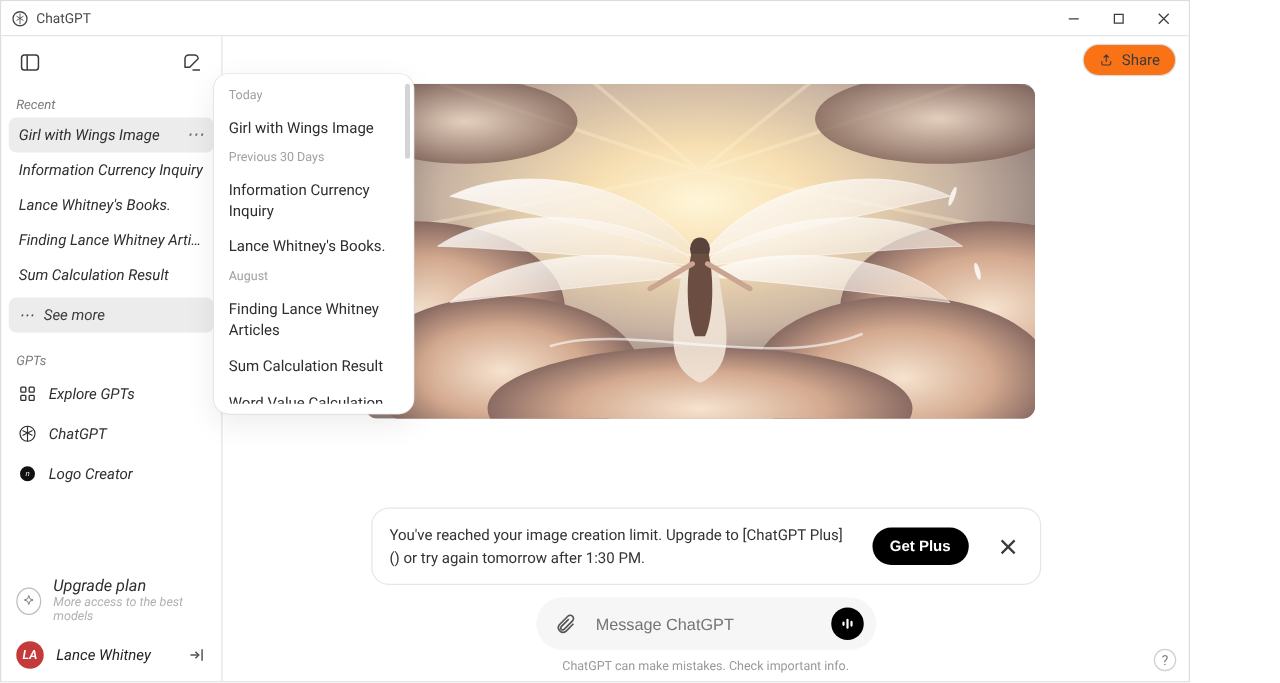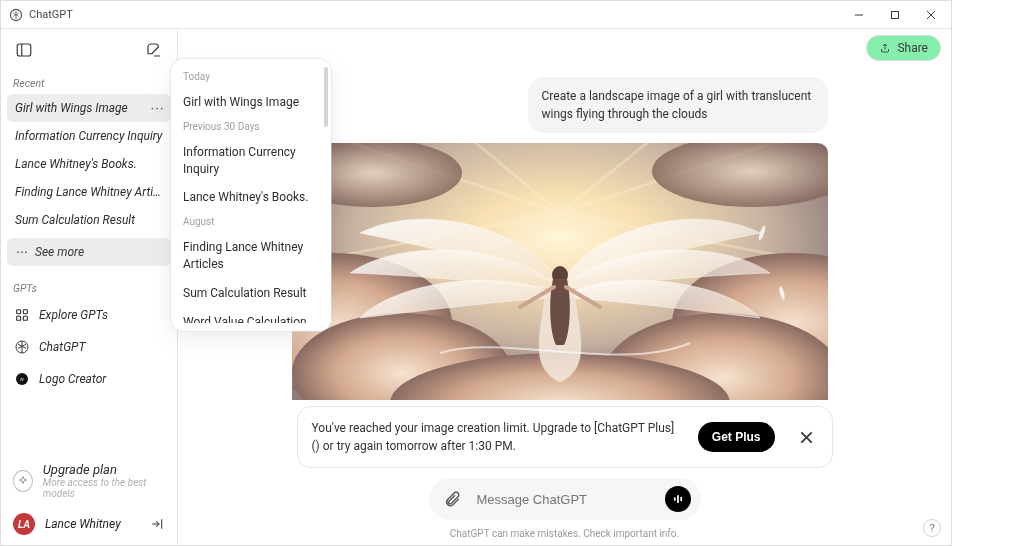--- a/index.html
+++ b/index.html
@@ -41,21 +41,21 @@
   .sb-spacer{flex:1;}
   .sb-upgrade{display:flex;align-items:center;gap:10px;padding:10px 12px 6px;}
   .sb-upgrade .ic{width:22px;height:22px;border-radius:50%;border:1.5px solid #bdbdbd;display:flex;align-items:center;justify-content:center;color:#7a7a7a;}
   .sb-upgrade .title{font-size:13px;color:#2e2e2e;}
   .sb-upgrade .sub{font-size:10px;color:#b0b0b0;}
   .sb-user{display:flex;align-items:center;gap:10px;padding:8px 12px 10px;}
   .avatar{width:22px;height:22px;border-radius:50%;background:var(--accent-red);color:#fff;font-size:10px;font-weight:600;display:flex;align-items:center;justify-content:center;}
   
   .main{flex:1;display:flex;flex-direction:column;overflow:hidden;position:relative;}
   .topbar{height:38px;display:flex;align-items:center;justify-content:flex-end;padding:0 10px;border-bottom:0px solid transparent;}
-  .share-btn{display:flex;align-items:center;gap:6px;padding:5px 12px;border:0.5px solid #dcdcdc;border-radius:20px;font-size:12px;color:#3b3b3b;background:#86efac;}
+  .share-btn{display:flex;align-items:center;gap:6px;padding:5px 12px;border:0.5px solid #dcdcdc;border-radius:20px;font-size:12px;color:#3b3b3b;background:#f97316;}
   .chat{flex:1;overflow:auto;padding:0 10px 6px 0;}
   .chat-inner{max-width:536px;margin:0 auto;}
   .user-row{display:flex;justify-content:flex-end;margin:10px 0 10px;}
   .user-bubble{background:var(--bubble);border-radius:16px;padding:10px 14px;max-width:300px;font-size:12px;color:#333;line-height:1.5;}
   .img-wrap{width:100%;aspect-ratio:2/1;border-radius:10px;overflow:hidden;margin-bottom:12px;}
   .limit-card{margin:6px auto 10px;max-width:536px;display:flex;align-items:center;gap:21px;border:0.5px solid #e6e6e6;border-radius:14px;padding:12px 14px;background:#fff;}
   .limit-text{flex:1;font-size:12px;color:#333;line-height:1.5;}
   .get-plus{background:#000;color:#fff;border:none;border-radius:20px;padding:8px 14px;font-size:12px;font-weight:600;}
   .close-x{width:22px;height:22px;display:flex;align-items:center;justify-content:center;color:#3b3b3b;}
   .composer-wrap{max-width:536px;margin:0 auto 6px;background:var(--pill);border-radius:24px;display:flex;align-items:center;gap:10px;padding:8px 10px;}
@@ -217,25 +217,20 @@
               <svg width="12" height="12" viewBox="0 0 24 24" fill="none" stroke="currentColor" stroke-width="1.8">
                 <path d="M12 15V4M8 8l4-4 4 4M5 14v4a2 2 0 002 2h10a2 2 0 002-2v-4"></path>
               </svg>
             </span>
           <span>Share</span>
         </div>
       </div>
 
       <div class="chat">
         <div class="chat-inner">
-          <div class="user-row">
-            <div class="user-bubble">
-              <span>Create a landscape image of a girl with translucent wings flying through the clouds</span>
-            </div>
-          </div>
 
           <div class="img-wrap">
             <svg class="skyimg" viewBox="0 0 536 268" preserveAspectRatio="xMidYMid slice">
               <defs>
                 <radialGradient id="sunlight" cx="50%" cy="35%" r="55%">
                   <stop offset="0%" stop-color="#fff6d8"></stop>
                   <stop offset="30%" stop-color="#f7dfb2"></stop>
                   <stop offset="70%" stop-color="#c9b4a3"></stop>
                   <stop offset="100%" stop-color="#8e7c78"></stop>
                 </radialGradient>

